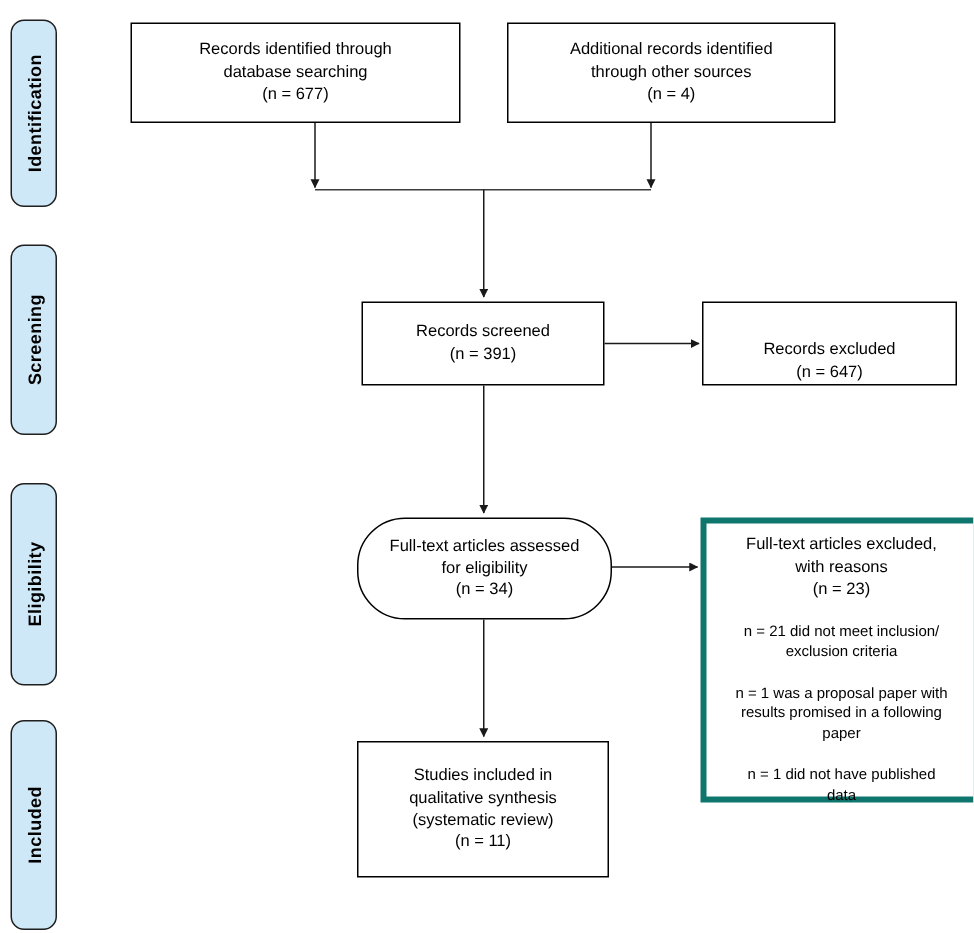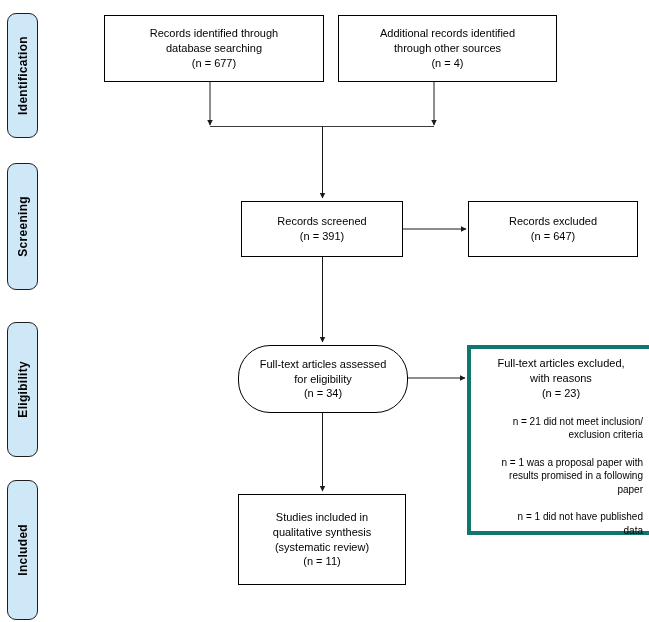--- a/index.html
+++ b/index.html
@@ -52,44 +52,44 @@
     display: flex;
     align-items: center;
     justify-content: center;
     text-align: center;
     font-size: 11px;
     line-height: 1.35;
   }
   .fbox .btext {
     white-space: pre-line;
   }
-  #box-db        { left: 104px;  top: 15px;  width: 220px; height: 67px; }
+  #box-db        { left: 87px;  top: 15px;  width: 220px; height: 67px; }
   #box-other     { left: 338px; top: 15px;  width: 219px; height: 67px; }
   #box-screened  { left: 241px; top: 201px; width: 162px; height: 56px; }
-  #box-excluded  { left: 468px; top: 201px; width: 170px; height: 56px; }
+  #box-excluded  { left: 468px; top: 201px; width: 170px; height: 56px; align-items: flex-end; }
   #box-assessed  { left: 238px; top: 345px; width: 170px; height: 68px; border-radius: 32px; }
   #box-included  { left: 238px; top: 494px; width: 168px; height: 91px; }
 
   
   #box-ft-excluded {
     position: absolute;
     left: 467px; top: 345px; width: 186px; height: 190px;
     background: #ffffff;
     border: 4px solid #0f766e;
     box-sizing: border-box;
     padding: 7px 6px 6px 8px;
   }
   #box-ft-excluded .title {
     text-align: center;
     font-size: 11px;
     line-height: 1.35;
     white-space: pre-line;
   }
   #box-ft-excluded .reason {
-    text-align: right;
+    text-align: center;
     font-size: 10px;
     line-height: 1.35;
     white-space: pre;
     margin-top: 14px;
   }
   #box-ft-excluded .reason:first-of-type {
     margin-top: 8px;
   }
 
   

